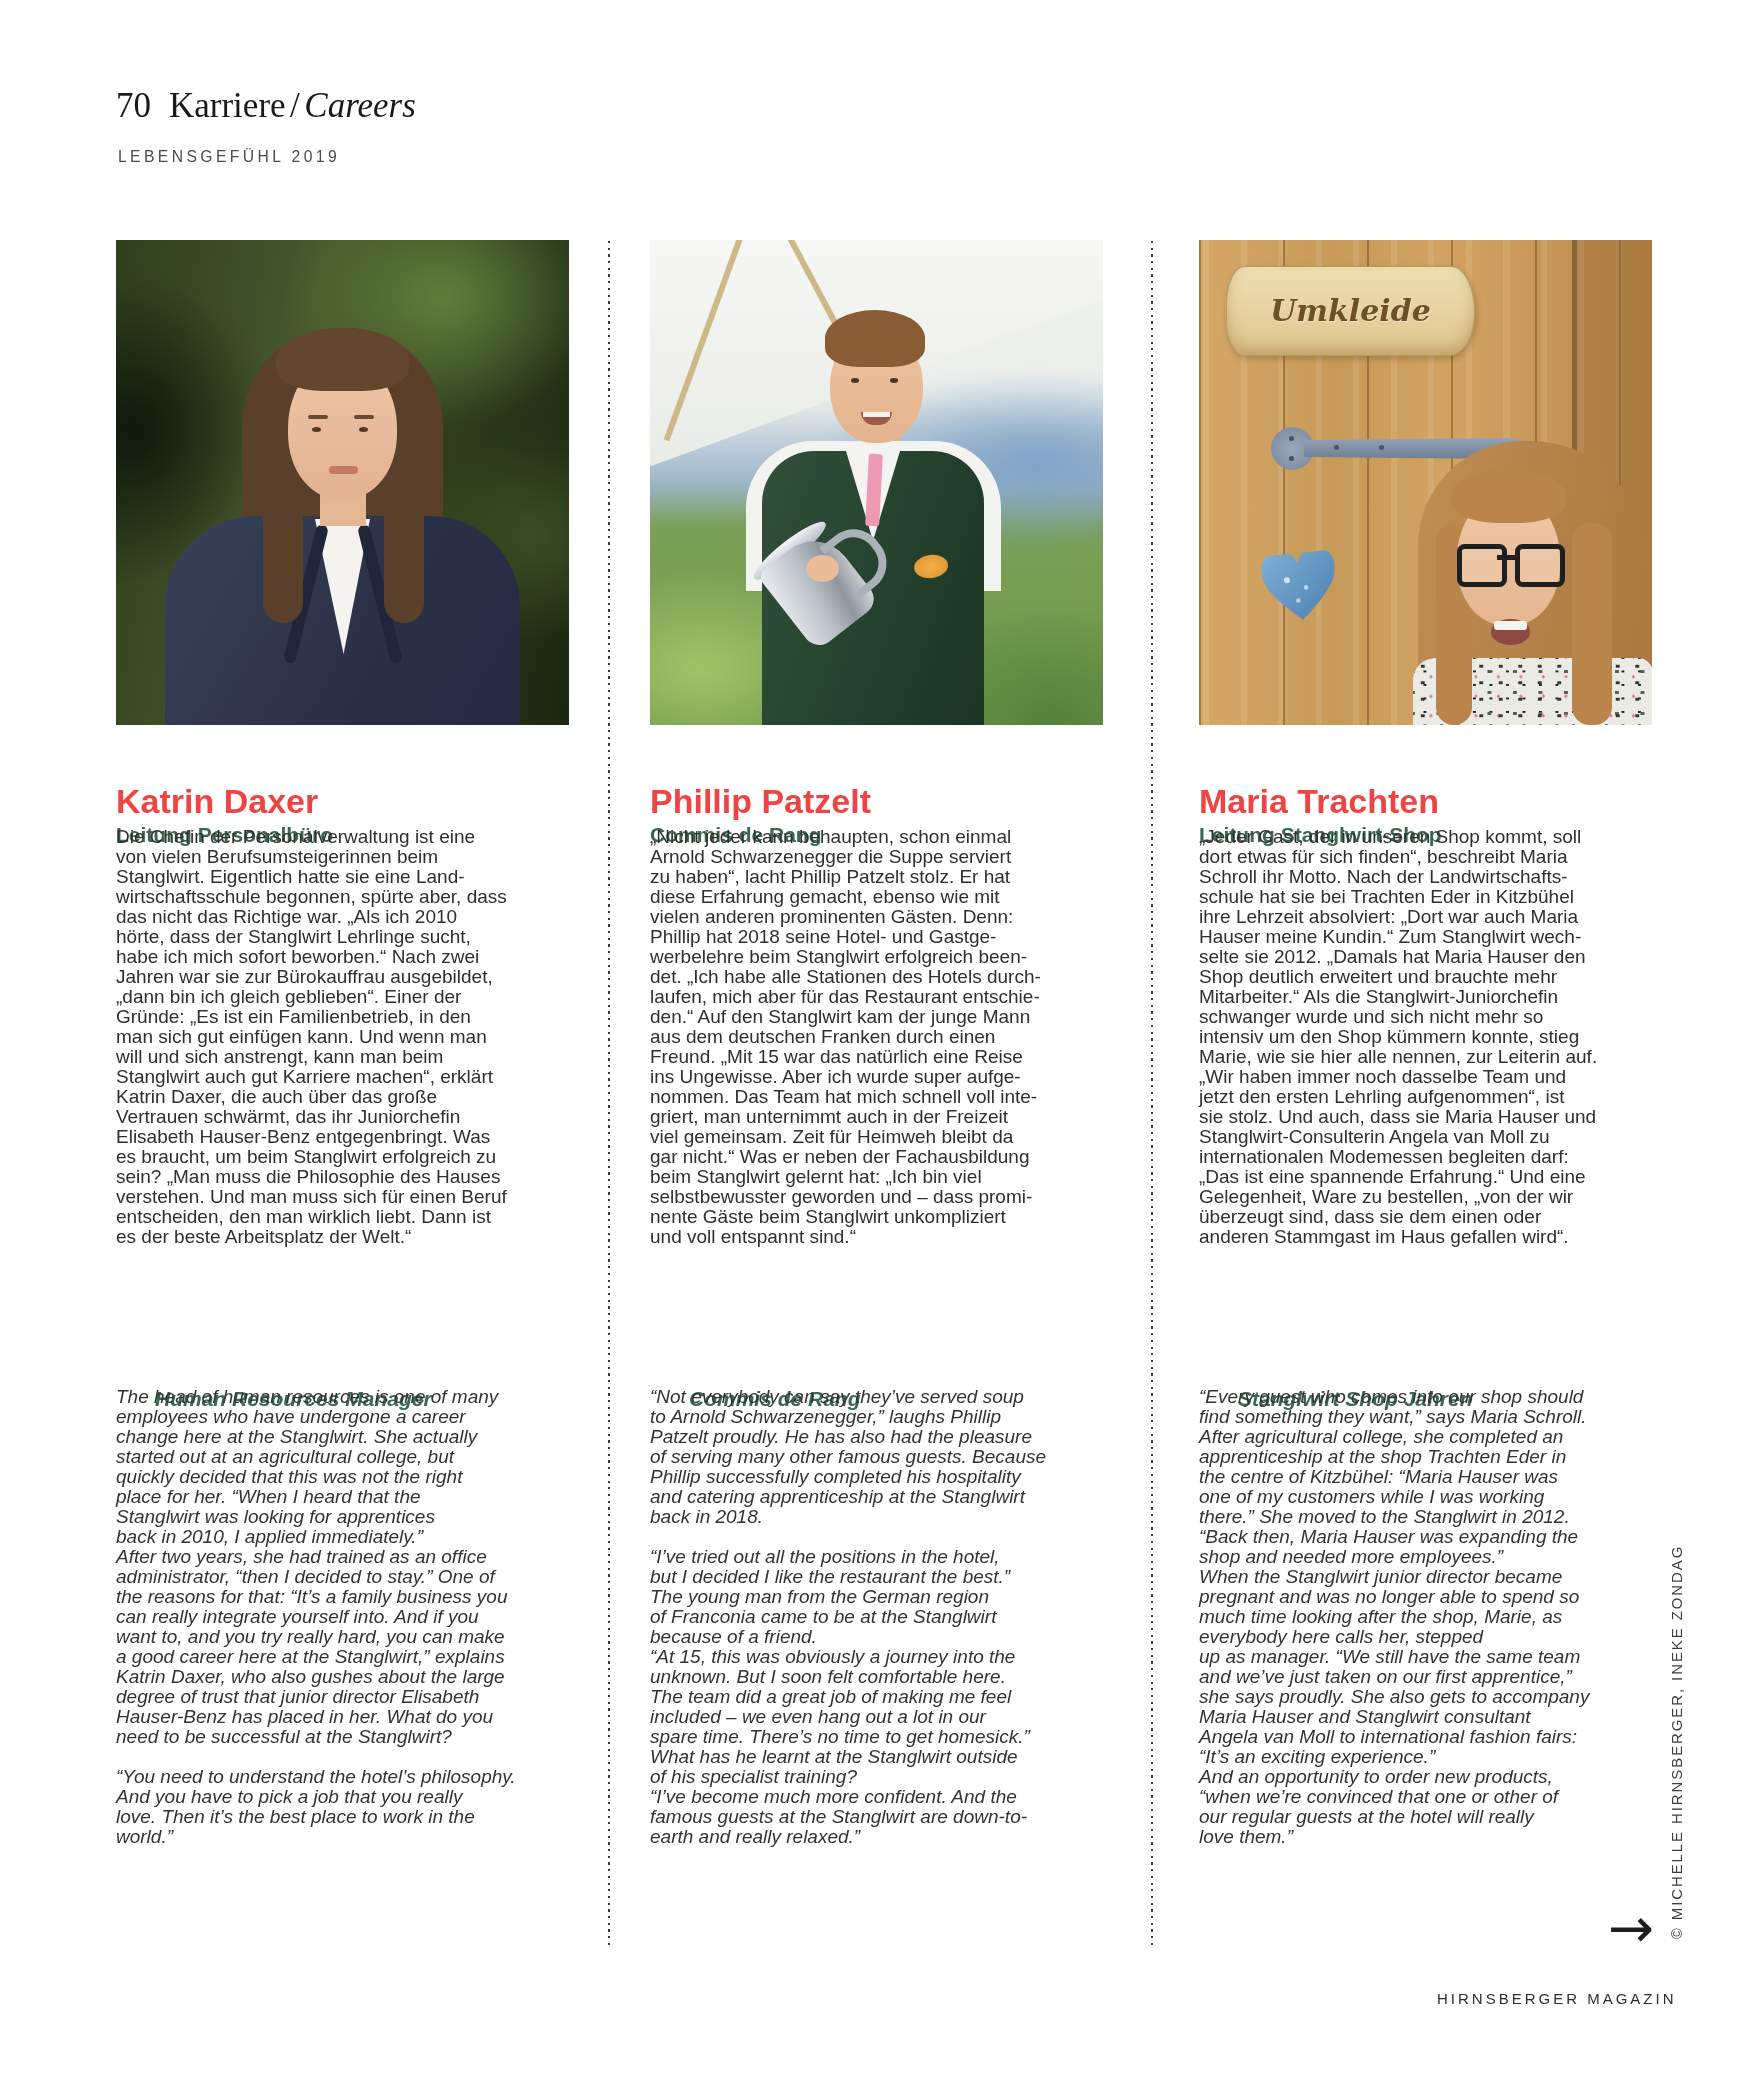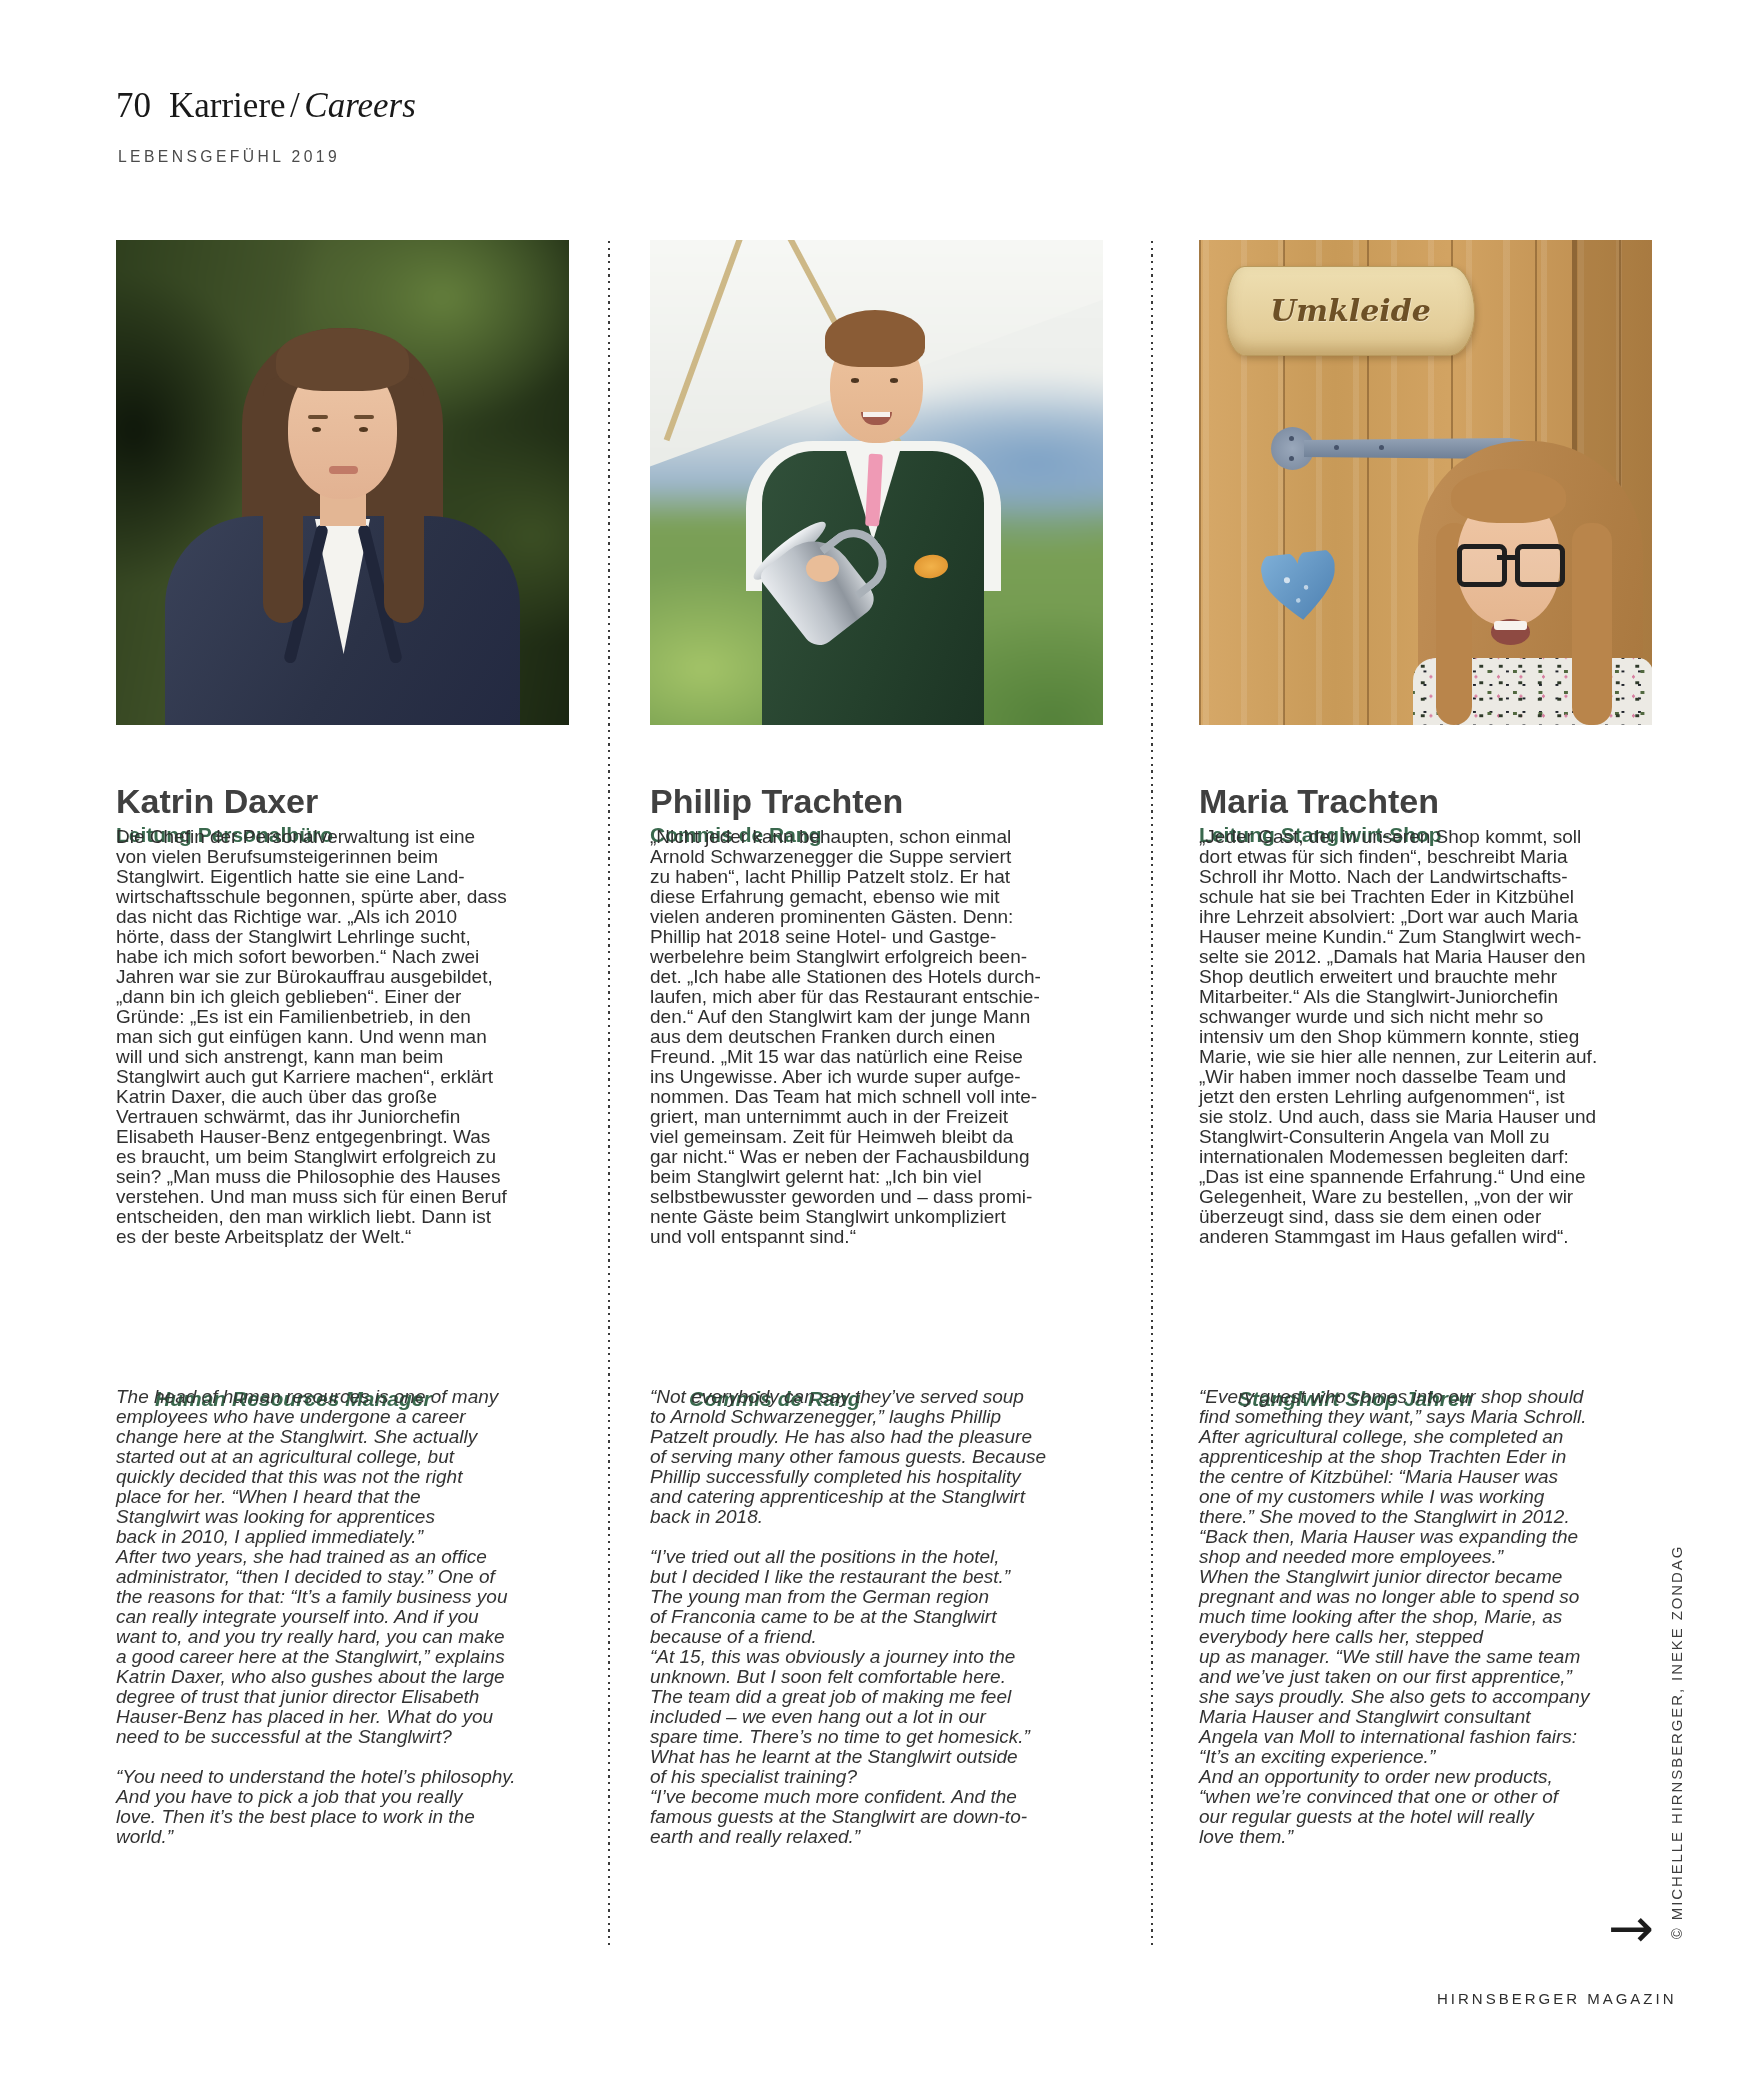--- a/index.html
+++ b/index.html
@@ -10,21 +10,21 @@
   .hdr{position:absolute;left:116px;top:88px;font-family:"Liberation Serif",serif;color:#191919;
        font-size:35px;line-height:1;white-space:nowrap;}
   .hdr .num{margin-right:18px;}
   .hdr .slash{margin:0 4.5px;font-style:normal;}
   .hdr .en{font-style:italic;}
   .tagline{position:absolute;left:118px;top:148px;font-size:15.7px;letter-spacing:3.4px;color:#4b4b4b;}
 
   
   .col{position:absolute;top:0;width:479px;height:2097px;}
   .col1{left:116px;}  .col2{left:650px;}  .col3{left:1199px;}
-  .pname{position:absolute;left:0;top:755px;font-size:34px;font-weight:bold;color:#404040;line-height:1.1;}
+  .pname{position:absolute;left:0;top:755px;font-size:34px;font-weight:bold;color:#ef4444;line-height:1.1;}
   .role{position:absolute;left:0;font-size:21px;font-weight:bold;color:#39684d;line-height:1.1;}
   .role.de{top:802px;}
   .role.en{top:1366px;font-style:italic;margin-left:39px;}
   .btxt{position:absolute;left:0;width:483px;font-size:19px;line-height:20px;color:#2f2f2f;
         white-space:pre-line;}
   .btxt.de{top:827px;}
   .btxt.en{top:1387px;font-style:italic;color:#333333;}
 
   
   .vsep{position:absolute;top:241px;height:1708px;width:2.2px;
@@ -256,21 +256,21 @@
         <div class="p2-jughandle"></div>
       </div>
       <div class="p2-hand"></div>
       <div class="p2-head"></div>
       <div class="p2-hair"></div>
       <div class="p2-eye l"></div>
       <div class="p2-eye r"></div>
       <div class="p2-smile"></div>
       <div class="p2-teeth"></div>
     </div>
-    <h2 class="pname">Phillip Trachten</h2>
+    <h2 class="pname">Phillip Patzelt</h2>
     <h3 class="role de">Commis de Rang</h3>
     <div class="btxt de">„Nicht jeder kann behaupten, schon einmal
 Arnold Schwarzenegger die Suppe serviert
 zu haben“, lacht Phillip Patzelt stolz. Er hat
 diese Erfahrung gemacht, ebenso wie mit
 vielen anderen prominenten Gästen. Denn:
 Phillip hat 2018 seine Hotel- und Gastge-
 werbelehre beim Stanglwirt erfolgreich been-
 det. „Ich habe alle Stationen des Hotels durch-
 laufen, mich aber für das Restaurant entschie-

